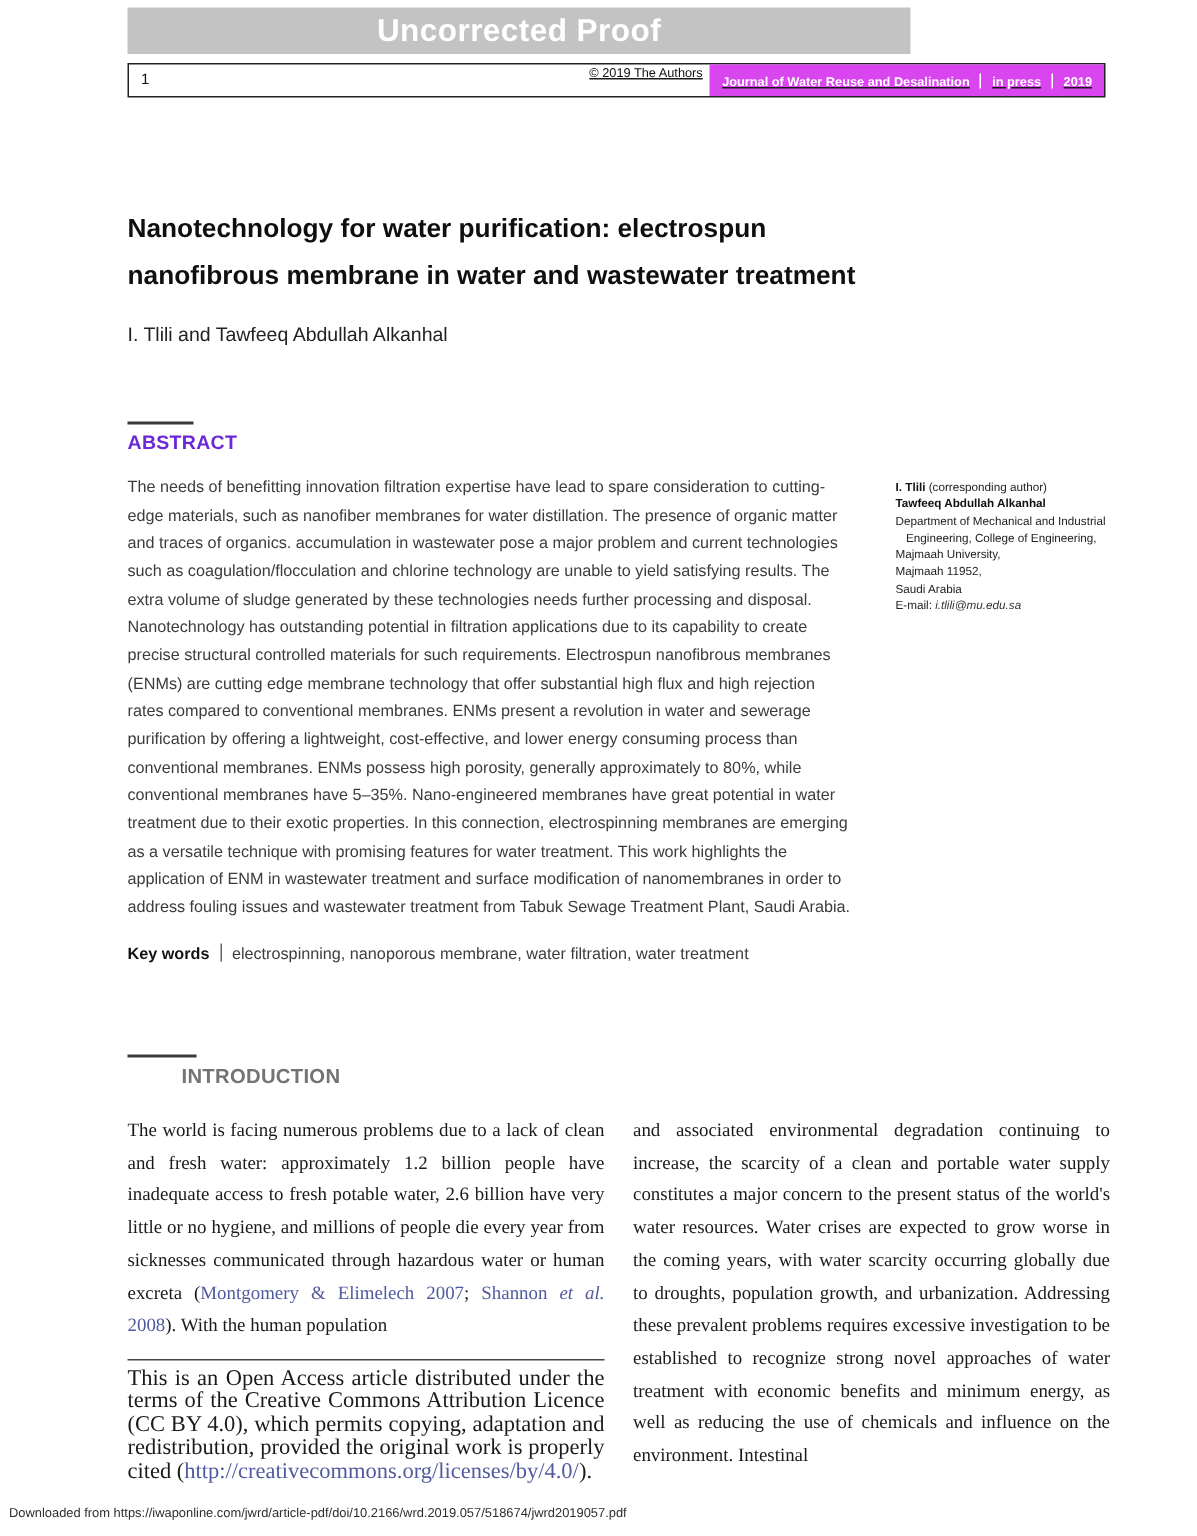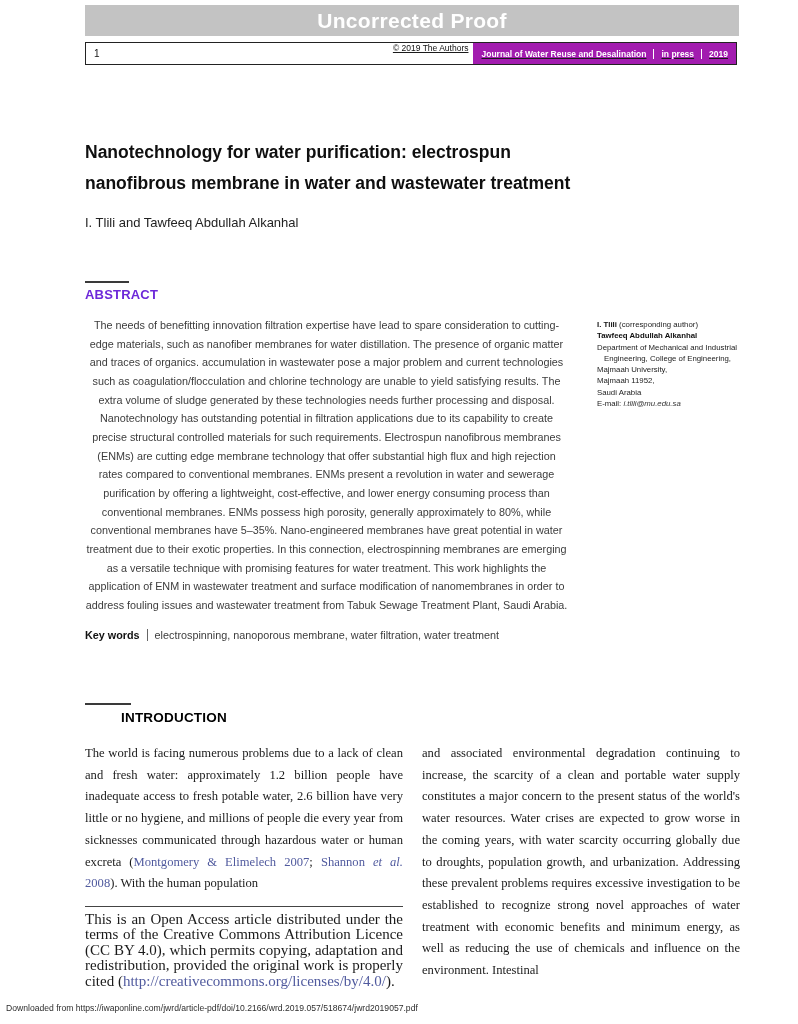--- a/index.html
+++ b/index.html
@@ -7,72 +7,72 @@
     width:798px; height:1024px;
     background:#ffffff;
     font-family:"Liberation Sans", sans-serif;
     position:relative;
     color:#1a1a1a;
     overflow:hidden;
   }
 
   
   .proof-banner {
-    position:absolute; left:85px; top:5px; width:654px; height:31px;
+    position:absolute; left:85px; top:5px; width:522px; height:31px;
     background:#c3c3c3; color:#ffffff;
     font-weight:bold; font-size:21px; letter-spacing:0.3px;
     text-align:center; line-height:31px;
   }
 
   
   .header-bar {
     position:absolute; left:85px; top:42px; width:652px; height:23px;
     border:1px solid #222; background:#fff;
     display:flex; align-items:center; box-sizing:border-box;
   }
   .page-num { margin-left:8px; font-size:10px; color:#111; }
   .header-right { margin-left:auto; display:flex; align-items:flex-start; height:100%;text-decoration:underline; }
   .copyright { font-size:8.5px; color:#111; margin-right:5px; }
   .journal-box {
-    background:#a21caf; color:#fff; height:100%;
+    background:#d946ef; color:#fff; height:100%;
     display:flex; align-items:center; gap:7px;
     font-size:8.5px; font-weight:bold; padding:0 8px;
   }
   .jb-sep { width:1px; height:10px; background:#fff; }
 
   
   .title {
     position:absolute; left:85px; top:137px; width:520px;
     font-size:17.5px; font-weight:bold; line-height:31px; color:#0f0f0f;
   }
   .authors { position:absolute; left:85px; top:215px; font-size:13px; color:#222; }
 
   
   .abstract-rule { position:absolute; left:85px; top:281px; width:44px; border-top:2px solid #3a3a3a; }
   .abstract-heading { position:absolute; left:85px; top:287px; font-size:13px; font-weight:bold; color:#6d28d9; letter-spacing:0.2px; }
   .abstract-body {
     position:absolute; left:85px; top:316px; width:483px;
-    font-size:10.8px; line-height:18.65px; color:#3c3c3c; text-align:center;
+    font-size:10.8px; line-height:18.65px; color:#3c3c3c; text-align:left;
   }
   .keywords { position:absolute; left:85px; top:629px; width:483px; font-size:10.8px; color:#3c3c3c; }
   .keywords b { color:#111; }
   .kw-sep { display:inline-block; width:1px; height:12px; background:#666; margin:0 7px; vertical-align:-2px; }
 
   
   .author-info {
     position:absolute; left:597px; top:319px; width:170px;
     font-size:7.8px; line-height:11.3px; color:#222;
   }
   .author-info .indent { padding-left:7px; }
   .author-info b { color:#111; }
   .email-link { font-style:italic; color:#333; text-decoration:none; }
 
   
   .intro-rule { position:absolute; left:85px; top:703px; width:46px; border-top:2px solid #3a3a3a; }
-  .intro-heading { position:absolute; left:85px; top:710px; font-size:13.5px; font-weight:bold; color:#000000; letter-spacing:0.2px;padding-left:36px; }
+  .intro-heading { position:absolute; left:85px; top:710px; font-size:13.5px; font-weight:bold; color:#737373; letter-spacing:0.2px;padding-left:36px; }
 
   .col {
     font-family:"Liberation Serif", serif;
     font-size:12.6px; line-height:21.7px; color:#1a1a1a;
     text-align:justify;
   }
   .col-left  { position:absolute; left:85px;  top:743px; width:318px; }
   .col-right { position:absolute; left:422px; top:743px; width:318px; }
 
   .cite { color:#505a9e; text-decoration:none; }

